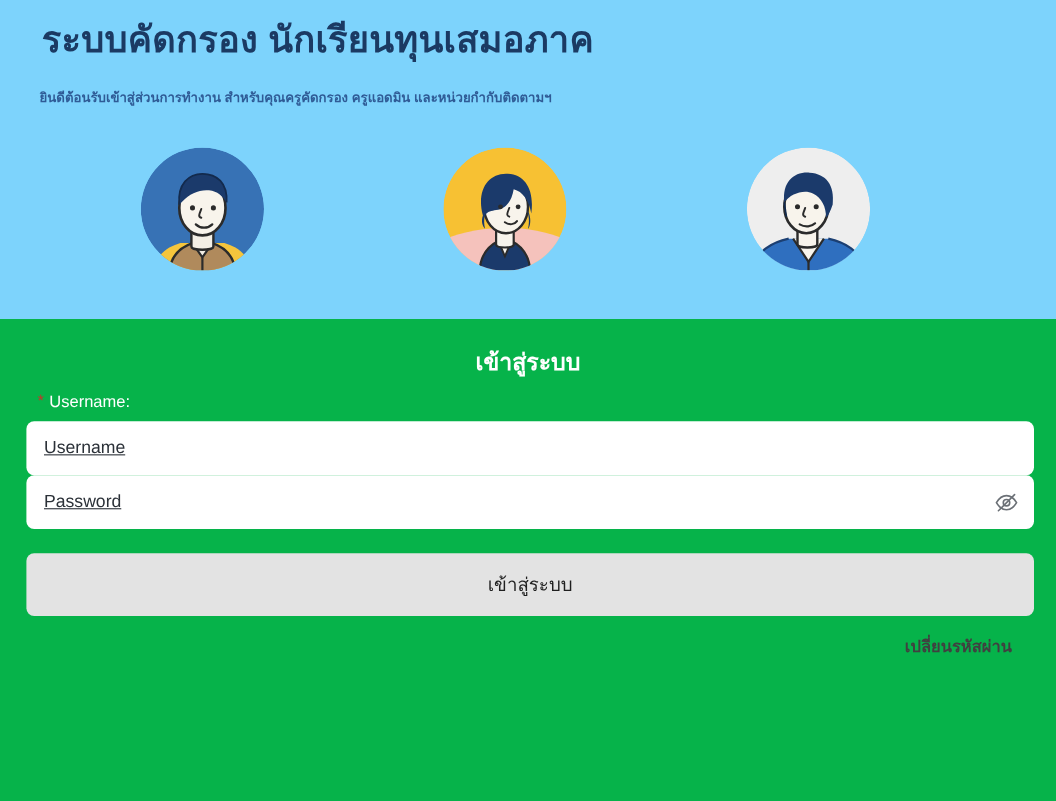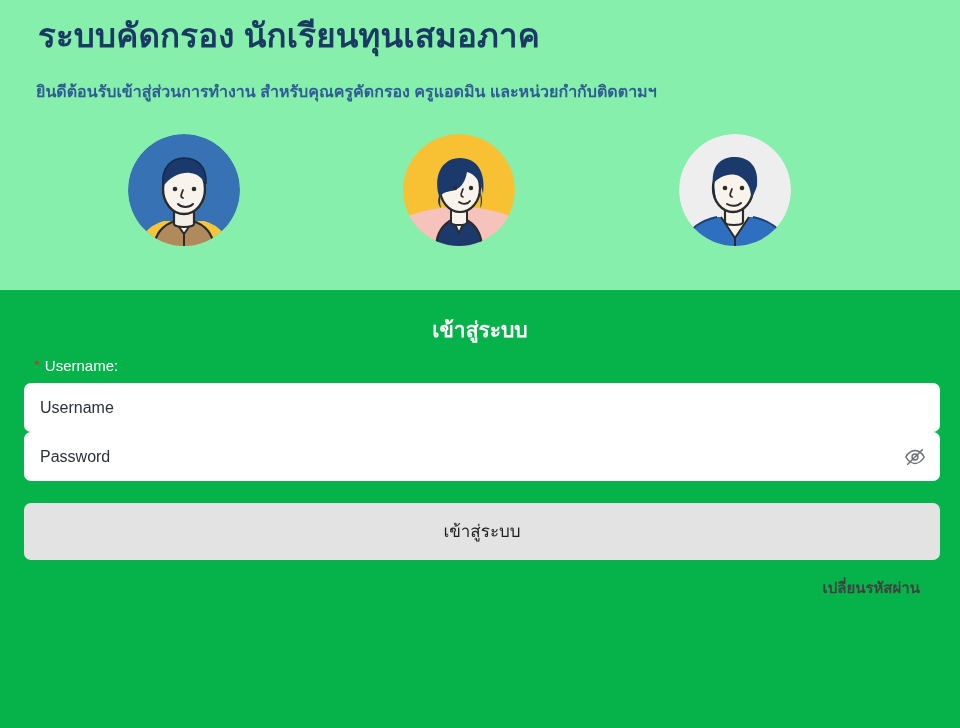--- a/index.html
+++ b/index.html
@@ -13,38 +13,38 @@
     height: 728px;
     background: #ffffff;
     font-family: "Liberation Sans", "DejaVu Sans", sans-serif;
     overflow: hidden;
     position: relative;
   }
 
   
   .hero {
     height: 290px;
-    background: #86efac;
+    background: #7dd3fc;
     padding: 0;
     position: relative;
   }
   .hero-title {
     margin: 0;
     padding: 14px 0 0 38px;
     font-size: 33px;
     font-weight: 700;
     color: #1b3a63;
     letter-spacing: 0.2px;
     line-height: 1.35;
     white-space: nowrap;
   }
   .hero-subtitle {
     margin: 0;
     padding: 22px 0 0 36px;
-    font-size: 16px;
+    font-size: 12px;
     font-weight: 600;
     color: #2f5b96;
     line-height: 1.4;
     white-space: nowrap;
   }
 
   
   .avatar-row {
     position: absolute;
     top: 134px;
@@ -110,20 +110,21 @@
     width: 916px;
     height: 49px;
     border: none;
     border-radius: 7px;
     background: #ffffff;
     font-family: "Liberation Sans", "DejaVu Sans", sans-serif;
     font-size: 16px;
     color: #2b3138;
     padding: 0 16px;
     outline: none;
+    text-decoration: underline;
   }
   .text-input::placeholder { color: #2b3138; opacity: 1; }
   .text-input.with-icon { padding-right: 74px; }
 
   .eye-toggle {
     position: absolute;
     right: 12px;
     top: 50%;
     transform: translateY(-50%);
     width: 26px;

